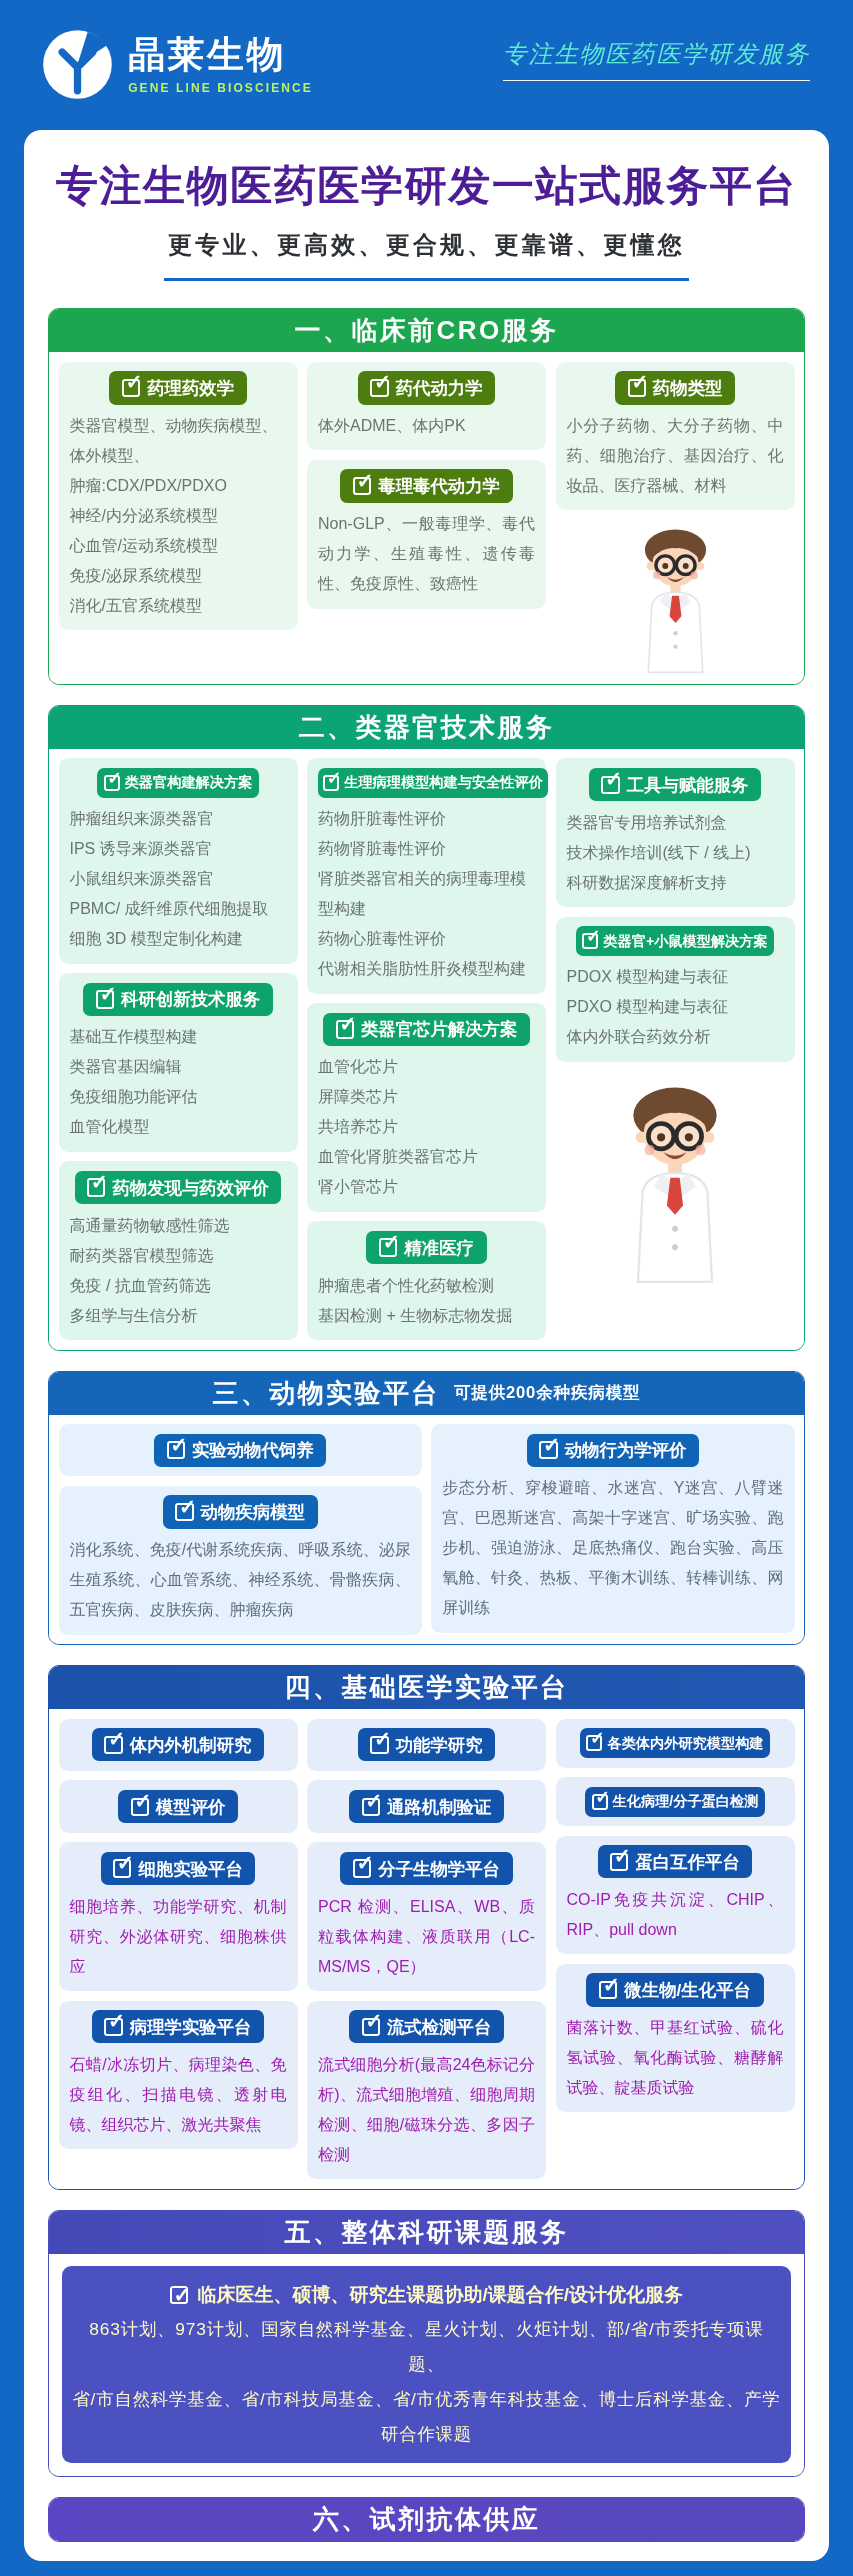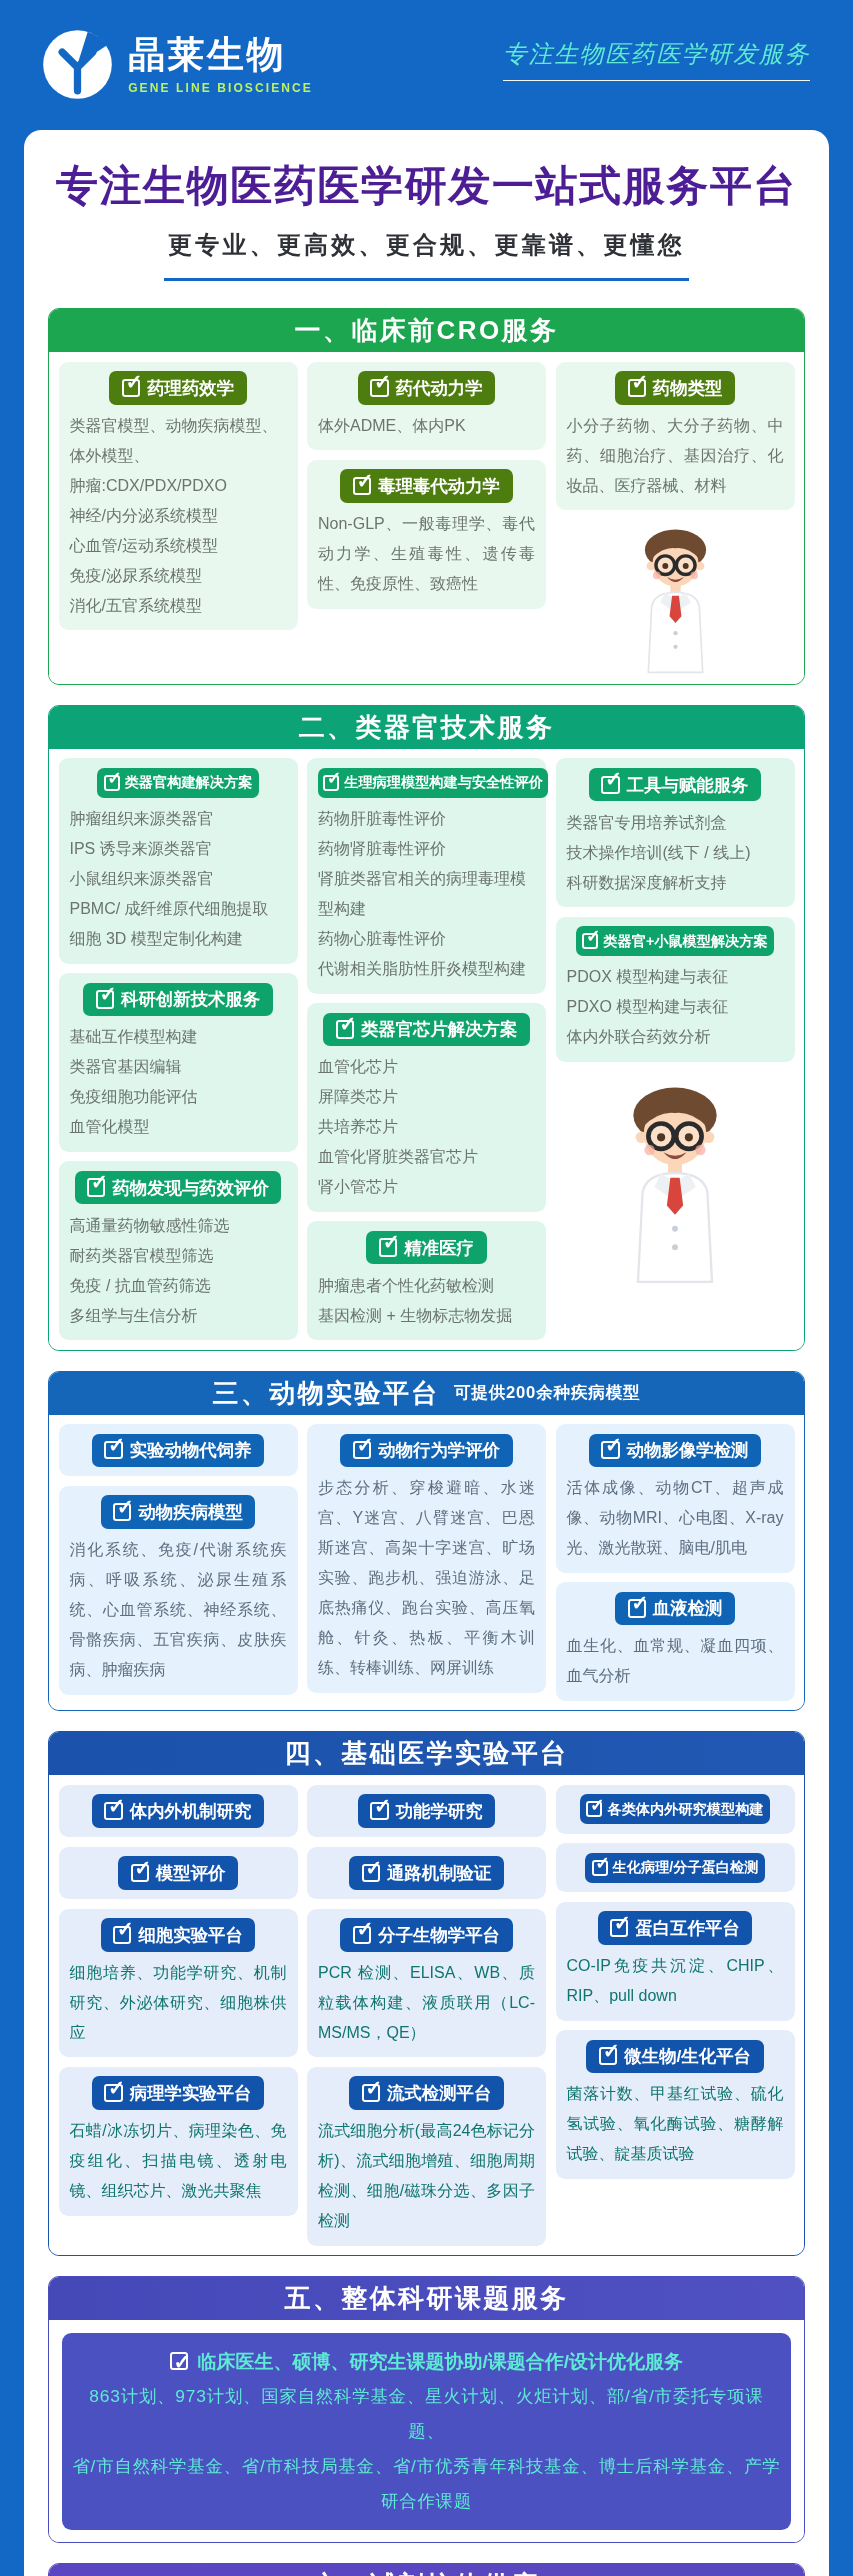--- a/index.html
+++ b/index.html
@@ -39,33 +39,33 @@
   
   .sec.g{border-color:#1CA64F;} .sec.g .sec-head{background:#1CA64F;}
   .box.g{background:#E9F8EE;}   .pill.g{background:#4d7c0f;}
   .sec.t{border-color:#0CA477;} .sec.t .sec-head{background:#0CA477;}
   .box.t{background:#DFF6EC;}   .pill.t{background:#0EA36B;}
   .sec.b{border-color:#1566B8;} .sec.b .sec-head{background:#1566B8;}
   .box.b{background:#E5F1FC;}   .pill.b{background:#0F64B6;}
   .sec.b .ln,.sec.b .txt{color:#5E6F80;}
   .sec.n{border-color:#1B52AB;} .sec.n .sec-head{background:linear-gradient(90deg,#1B52AB,#2058B3);}
   .box.n{background:#E5EDFB;}   .pill.n{background:#1253AB;}
-  .sec.n .txt{color:#0f766e;}
+  .sec.n .txt{color:#a21caf;}
   .sec.i{border-color:#4A4DBD;} .sec.i .sec-head{background:linear-gradient(90deg,#4549B8,#5050C2);}
   .sec.p{border-color:#5A46C2;} .sec.p .sec-head{background:linear-gradient(90deg,#5A46C2,#5748BE);}
 
   
   .chk{width:14.2px;height:14.2px;border:2px solid #fff;border-radius:3.2px;position:relative;flex:0 0 auto;}
   .chk::after{content:"✓";position:absolute;left:1.6px;top:-10.3px;font-size:20.5px;font-weight:bold;color:#fff;}
   .pill.sm .chk{width:12px;height:12px;}
   .pill.sm .chk::after{font-size:17.4px;top:-8.7px;}
 
   
   .s5-body{background:#fff;padding:12.6px;}
-  .s5-box{background:#4B51C0;border-radius:9.5px;padding:11px 10px;color:#5eead4;text-align:center;}
+  .s5-box{background:#4B51C0;border-radius:9.5px;padding:11px 10px;color:#fef9c3;text-align:center;}
   .s5-line1{display:flex;align-items:center;justify-content:center;gap:9.5px;font-size:19px;font-weight:bold;line-height:35px;}
   .s5-line{font-size:17.4px;line-height:35px;letter-spacing:0.8px;}
 
   
   .doc1{display:block;margin:1.6px auto 0;width:119px;}
   .doc2{display:block;margin:4.7px auto 0;width:162px;}
 </style>
 </head>
 <body>
 
@@ -293,36 +293,20 @@
       </div>
       <div class="col">
         <div class="box b">
           <div class="pill b">
               <span class="chk"></span>
               <span>动物行为学评价</span>
             </div>
           <div class="txt">步态分析、穿梭避暗、水迷宫、Y迷宫、八臂迷宫、巴恩斯迷宫、高架十字迷宫、旷场实验、跑步机、强迫游泳、足底热痛仪、跑台实验、高压氧舱、针灸、热板、平衡木训练、转棒训练、网屏训练</div>
         </div>
       </div>
-      <div class="col">
-        <div class="box b">
-          <div class="pill b">
-              <span class="chk"></span>
-              <span>动物影像学检测</span>
-            </div>
-          <div class="txt">活体成像、动物CT、超声成像、动物MRI、心电图、X-ray光、激光散斑、脑电/肌电</div>
-        </div>
-        <div class="box b">
-          <div class="pill b">
-              <span class="chk"></span>
-              <span>血液检测</span>
-            </div>
-          <div class="txt">血生化、血常规、凝血四项、血气分析</div>
-        </div>
-      </div>
     </div>
   </div>
 
   <div class="sec n">
     <div class="sec-head">四、基础医学实验平台</div>
     <div class="sec-body">
       <div class="col">
         <div class="box n only">
           <div class="pill n">
               <span class="chk"></span>

